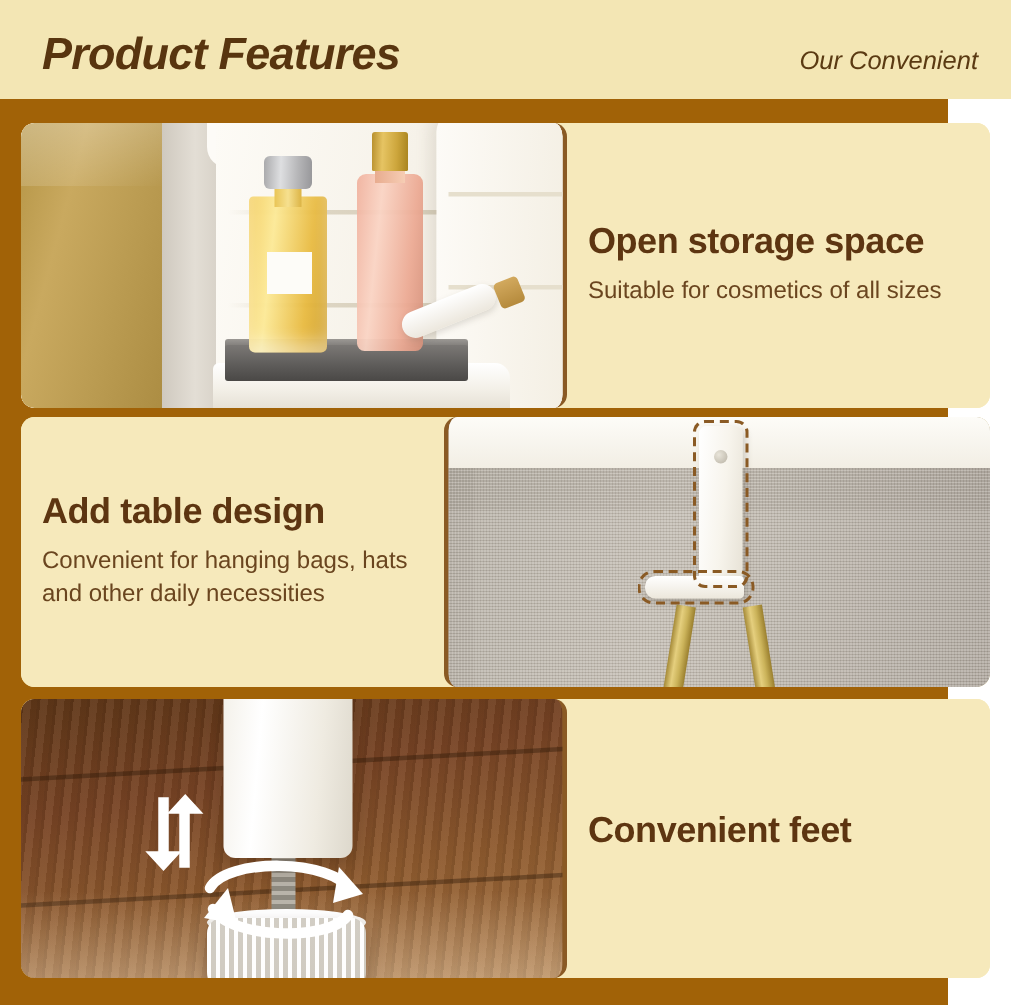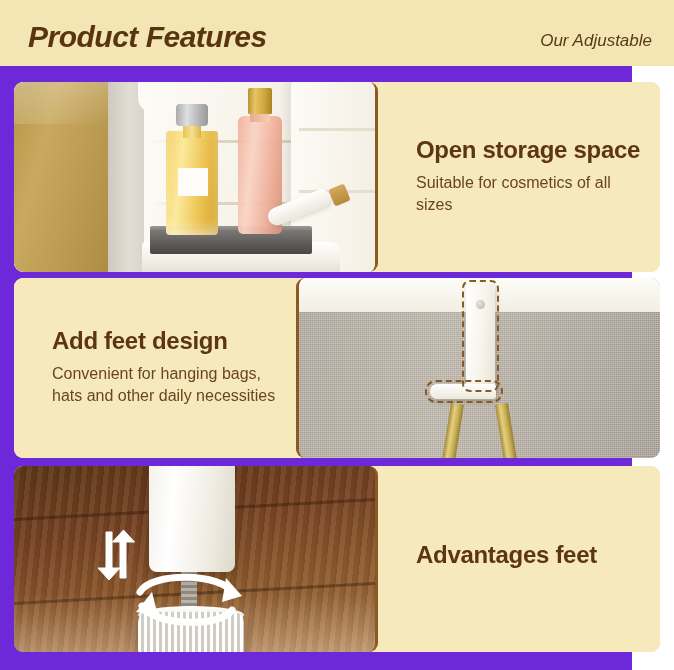--- a/index.html
+++ b/index.html
@@ -10,21 +10,21 @@
   body {
     width: 674px;
     height: 670px;
     font-family: "Liberation Sans", sans-serif;
     overflow: hidden;
   }
   .page {
     position: relative;
     width: 632px;
     height: 670px;
-    background: #6d28d9;
+    background: #a16207;
   }
 
   
   .header {
     position: absolute;
     left: 0; top: 0;
     width: 674px; height: 66px;
     background: #f3e6b4;
     box-sizing: border-box;
   }
@@ -83,21 +83,21 @@
     flex: 1 1 auto;
     height: 100%;
     position: relative;
     background: #f6e9bb;
     box-sizing: border-box;
   }
   .copy.pad-right { padding: 0 18px 0 22px; }
   .copy.pad-left  { padding: 0 14px 0 22px; }
   .copy-inner {
     position: absolute;
-    left: 38px; right: 14px;
+    left: 14px; right: 14px;
     top: 50%;
     transform: translateY(-50%);
   }
   .feature-title {
     font-size: 24px;
     font-weight: bold;
     color: #5d3511;
     margin: 0 0 8px 0;
     line-height: 1.12;
     letter-spacing: -0.3px;
@@ -344,21 +344,21 @@
   
   svg { display: block; }
 </style>
 </head>
 <body>
 
 <div class="page">
 
   <div class="header">
     <div class="header-title">Product Features</div>
-    <div class="header-sub">Our Adjustable</div>
+    <div class="header-sub">Our Convenient</div>
   </div>
 
   <div class="row r1">
 
     <div class="photo left ph1">
       <div class="gold-door"></div>
       <div class="cab-side"></div>
       <div class="back-wall"></div>
       <div class="wall-line wl1"></div>
       <div class="wall-line wl2"></div>
@@ -389,21 +389,21 @@
         <div class="feature-title">Open storage space</div>
         <div class="feature-desc">Suitable for cosmetics of all sizes</div>
       </div>
     </div>
   </div>
 
   <div class="row r2">
 
     <div class="copy pad-left">
       <div class="copy-inner">
-        <div class="feature-title">Add feet design</div>
+        <div class="feature-title">Add table design</div>
         <div class="feature-desc">Convenient for hanging bags, hats and other daily necessities</div>
       </div>
     </div>
 
     <div class="photo right ph2">
       <div class="fabric"></div>
       <div class="top-rail"></div>
       <div class="leg leg-l"></div>
       <div class="leg leg-r"></div>
       <div class="hook-plate"></div>
@@ -440,18 +440,18 @@
           <path d="M14 30 C24 10, 96 10, 108 32" fill="none" stroke="#ffffff" stroke-width="7" stroke-linecap="round"></path>
           <path d="M100 16 L116 34 L96 40 Z" fill="#ffffff"></path>
           <path d="M16 44 C28 64, 94 66, 106 48" fill="none" stroke="#ffffff" stroke-width="7" stroke-linecap="round"></path>
           <path d="M26 30 L10 50 L32 54 Z" fill="#ffffff"></path>
         </svg>
       </div>
     </div>
 
     <div class="copy pad-right">
       <div class="copy-inner">
-        <div class="feature-title">Advantages feet</div>
+        <div class="feature-title">Convenient feet</div>
       </div>
     </div>
   </div>
 
 </div>
 
 </body></html>

